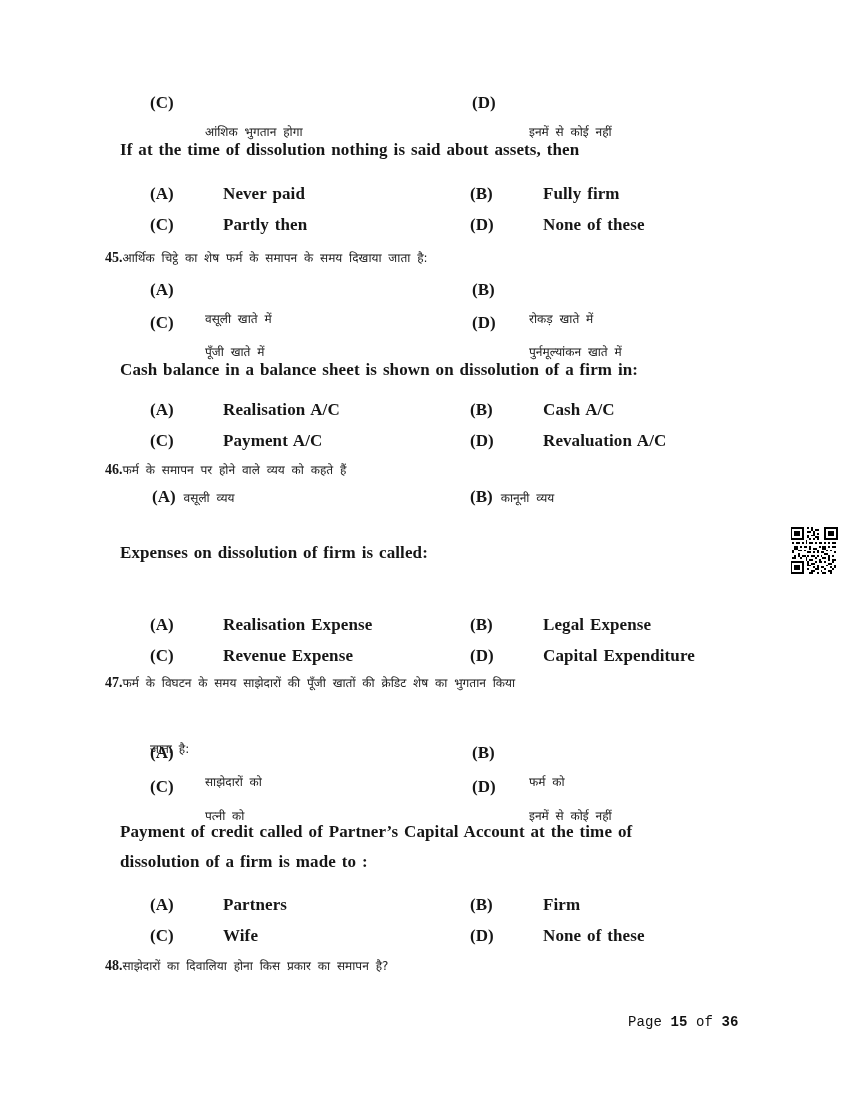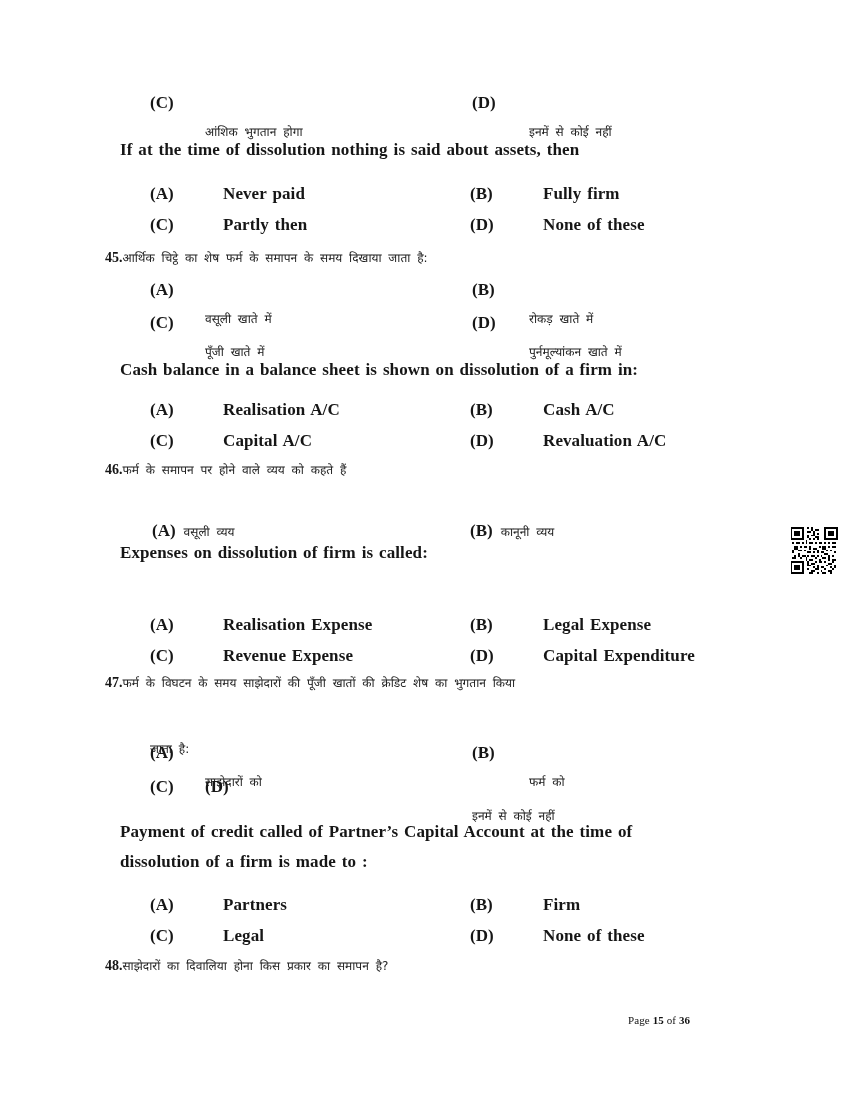--- a/index.html
+++ b/index.html
@@ -18,22 +18,22 @@
   .qnum{font-family:"Liberation Serif","DejaVu Serif",serif;font-weight:700;font-size:14px;color:#161616;text-align:right;}
   .opts-eng{display:grid;grid-template-columns:73px 247px 73px auto;margin-left:150px;}
   .opts-hin{display:grid;grid-template-columns:55px 267px 57px auto;margin-left:150px;}
   .opts-compact{display:grid;grid-template-columns:318px auto;margin-left:152px;}
   .opts-compact .hin{margin-left:8px;}
   .qline{margin-left:105px;}
   .qline2{margin-left:150px;}
   .engq{margin-left:120px;}
   .footer{
     position:absolute;top:1014px;left:628px;
-    font-family:Liberation Serif, serif;
-    font-size:11px;color:#111;letter-spacing:.1px;
+    font-family:Liberation Mono, monospace;
+    font-size:14px;color:#111;letter-spacing:.1px;
   }
   .footer .bold{font-weight:700;}
   .qr{position:absolute;left:790px;top:527px;width:48px;height:47px;}
   .qr svg{width:100%;height:100%;shape-rendering:crispEdges;}
 </style>
 </head>
 <body>
 
 <div class="page">
 
@@ -95,32 +95,32 @@
     <div class="opts-eng">
       <span class="letter">(A)</span>
       <span class="eng">Realisation A/C</span>
       <span class="letter">(B)</span>
       <span class="eng">Cash A/C</span>
     </div>
   </div>
   <div class="row" style="top:430px">
     <div class="opts-eng">
       <span class="letter">(C)</span>
-      <span class="eng">Capital A/C</span>
+      <span class="eng">Payment A/C</span>
       <span class="letter">(D)</span>
       <span class="eng">Revaluation A/C</span>
     </div>
   </div>
 
   <div class="row" style="top:459px">
     <span class="qline" style="display:inline-block">
       <span class="qnum">46.</span><span class="hin">फर्म के समापन पर होने वाले व्यय को कहते हैं</span>
     </span>
   </div>
-  <div class="row" style="top:520px">
+  <div class="row" style="top:486px">
     <div class="opts-compact">
       <span>
         <span class="letter">(A)</span><span class="hin">वसूली व्यय</span>
       </span>
       <span>
         <span class="letter">(B)</span><span class="hin">कानूनी व्यय</span>
       </span>
     </div>
   </div>
   <div class="row" style="top:542px">
@@ -155,20 +155,21 @@
     <div class="opts-hin">
       <span class="letter">(A)</span>
       <span class="hin">साझेदारों को</span>
       <span class="letter">(B)</span>
       <span class="hin">फर्म को</span>
     </div>
   </div>
   <div class="row" style="top:776px">
     <div class="opts-hin">
       <span class="letter">(C)</span>
+      <span class="hin">पत्नी को</span>
       <span class="letter">(D)</span>
       <span class="hin">इनमें से कोई नहीं</span>
     </div>
   </div>
   <div class="row" style="top:821px">
     <span class="eng engq" style="display:inline-block">Payment of credit called of Partner’s Capital Account at the time of</span>
   </div>
   <div class="row" style="top:851px">
     <span class="eng engq" style="display:inline-block">dissolution of a firm is made to :</span>
   </div>
@@ -176,21 +177,21 @@
     <div class="opts-eng">
       <span class="letter">(A)</span>
       <span class="eng">Partners</span>
       <span class="letter">(B)</span>
       <span class="eng">Firm</span>
     </div>
   </div>
   <div class="row" style="top:925px">
     <div class="opts-eng">
       <span class="letter">(C)</span>
-      <span class="eng">Legal</span>
+      <span class="eng">Wife</span>
       <span class="letter">(D)</span>
       <span class="eng">None of these</span>
     </div>
   </div>
 
   <div class="row" style="top:955px">
     <span class="qline" style="display:inline-block">
       <span class="qnum">48.</span><span class="hin">साझेदारों का दिवालिया होना किस प्रकार का समापन है?</span>
     </span>
   </div>

